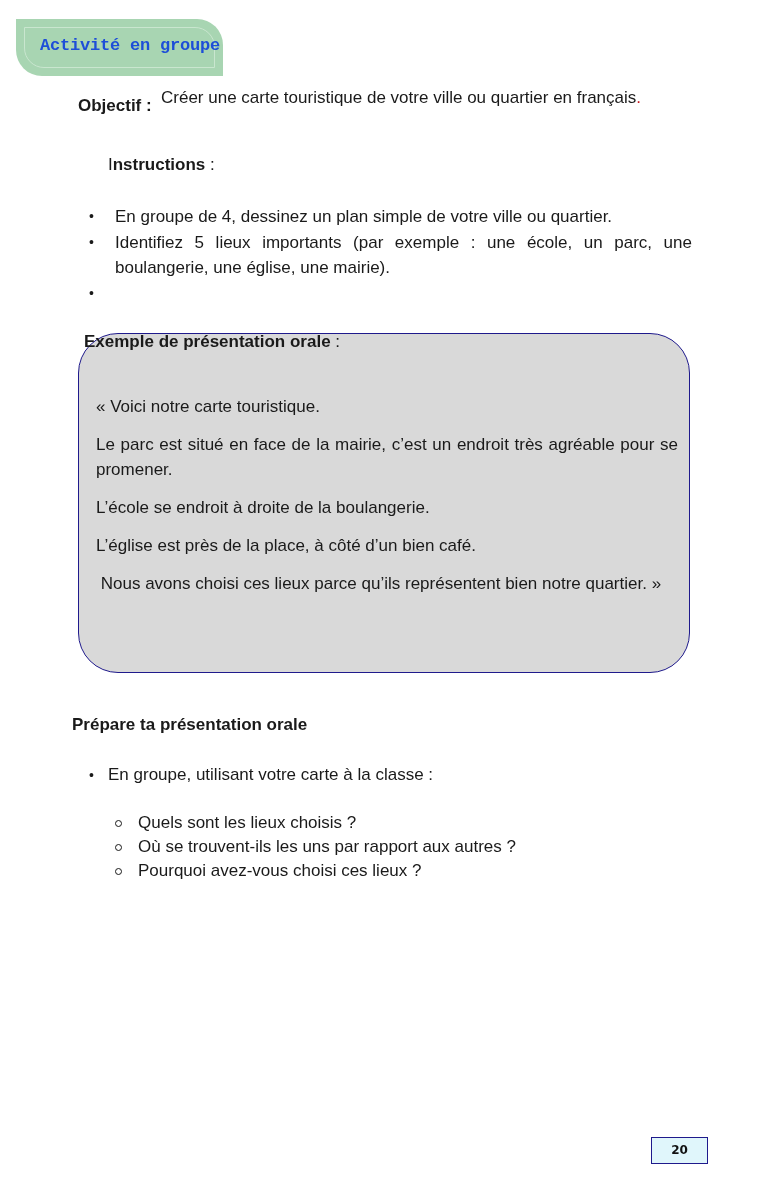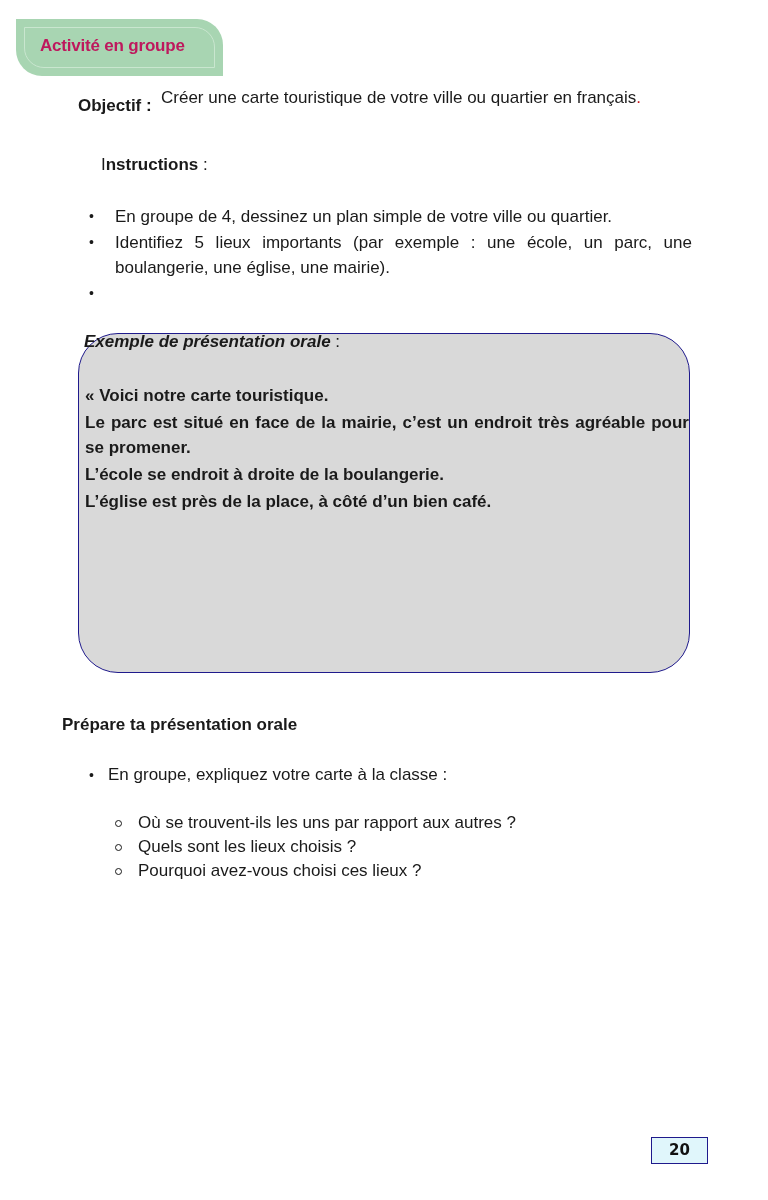--- a/index.html
+++ b/index.html
@@ -38,24 +38,24 @@
       top: 8px;
       right: 8px;
       bottom: 8px;
       border: 1px solid #c9e6cf;
       border-radius: 0 20px 0 20px;
     }
     .activity-tab-label {
       position: absolute;
       left: 24px;
       top: 17px;
-      font-family: Liberation Sans, sans-serif;
+      font-family: Liberation Mono, monospace;
       font-weight: bold;
       font-size: 17px;
-      color: #be185d;
+      color: #1d4ed8;
       letter-spacing: -0.2px;
       white-space: nowrap;
     }
 
     
     .objective {
       position: absolute;
       left: 78px;
       top: 86px;
       width: 600px;
@@ -71,21 +71,21 @@
     .objective-text {
       position: absolute;
       left: 83px;
       top: 0;
       width: 500px;
     }
     .red-dot { color: #c8161d; }
 
     .instructions-title {
       position: absolute;
-      left: 101px;
+      left: 108px;
       top: 155px;
       white-space: nowrap;
     }
     .instructions-title b { font-weight: bold; }
 
     
     .instr-list {
       position: absolute;
       left: 86px;
       top: 204px;
@@ -118,41 +118,40 @@
       border: 1.5px solid #1f1a8c;
       border-radius: 40px;
       box-sizing: border-box;
     }
     .example-title {
       position: absolute;
       left: 84px;
       top: 332px;
       white-space: nowrap;
     }
-    .example-title b { font-weight: bold; font-style: italic; }
+    .example-title b { font-weight: bold; }
     .example-body {
       position: absolute;
       left: 84px;
       top: 382px;
       width: 606px;
       line-height: 25.7px;
     }
     .example-body p {
-      margin: 1px;
+      margin: 12px;
       text-align: justify;
-      font-weight: bold;
     }
     .example-body p.gap {
       margin-top: 25.7px;
     }
 
     
     .prepare-title {
       position: absolute;
-      left: 62px;
+      left: 72px;
       top: 715px;
       font-weight: bold;
       white-space: nowrap;
     }
     .prepare-list {
       position: absolute;
       left: 86px;
       top: 763px;
       margin: 0;
       padding: 0;
@@ -194,21 +193,21 @@
       left: 651px;
       top: 1137px;
       width: 57px;
       height: 27px;
       background: #e0f6fb;
       border: 1.5px solid #1f1a8c;
       box-sizing: border-box;
       text-align: center;
       font-family: "DejaVu Sans", sans-serif;
       font-weight: bold;
-      font-size: 15px;
+      font-size: 12px;
       line-height: 25px;
       color: #111;
     }
   </style>
 </head>
 <body>
 
 <div class="activity-tab">
   <div class="activity-tab-inner"></div>
   <span class="activity-tab-label">Activité en groupe</span>
@@ -239,39 +238,40 @@
 
 <div class="example-box"></div>
 <div class="example-title page-text">
   <b>Exemple de présentation orale</b><span> :</span>
 </div>
 <div class="example-body page-text">
   <p>« Voici notre carte touristique.</p>
   <p>Le parc est situé en face de la mairie, c’est un endroit très agréable pour se promener.</p>
   <p>L’école se endroit à droite de la boulangerie.</p>
   <p>L’église est près de la place, à côté d’un bien café.</p>
+  <p style="white-space: pre-wrap;"> Nous avons choisi ces lieux parce qu’ils représentent bien notre quartier. »</p>
 </div>
 
 <div class="prepare-title page-text">Prépare ta présentation orale</div>
 
 <ul class="prepare-list page-text">
   <li>
     <span class="bullet">•</span>
-    <span>En groupe, expliquez votre carte à la classe :</span>
+    <span>En groupe, utilisant votre carte à la classe :</span>
   </li>
 </ul>
 
 <ul class="sub-list page-text">
+  <li>
+    <span class="circle-bullet"></span>
+    <span>Quels sont les lieux choisis ?</span>
+  </li>
   <li>
     <span class="circle-bullet"></span>
     <span>Où se trouvent-ils les uns par rapport aux autres ?</span>
   </li>
   <li>
     <span class="circle-bullet"></span>
-    <span>Quels sont les lieux choisis ?</span>
-  </li>
-  <li>
-    <span class="circle-bullet"></span>
     <span>Pourquoi avez-vous choisi ces lieux ?</span>
   </li>
 </ul>
 
 <div class="page-number">20</div>
 
 </body></html>

